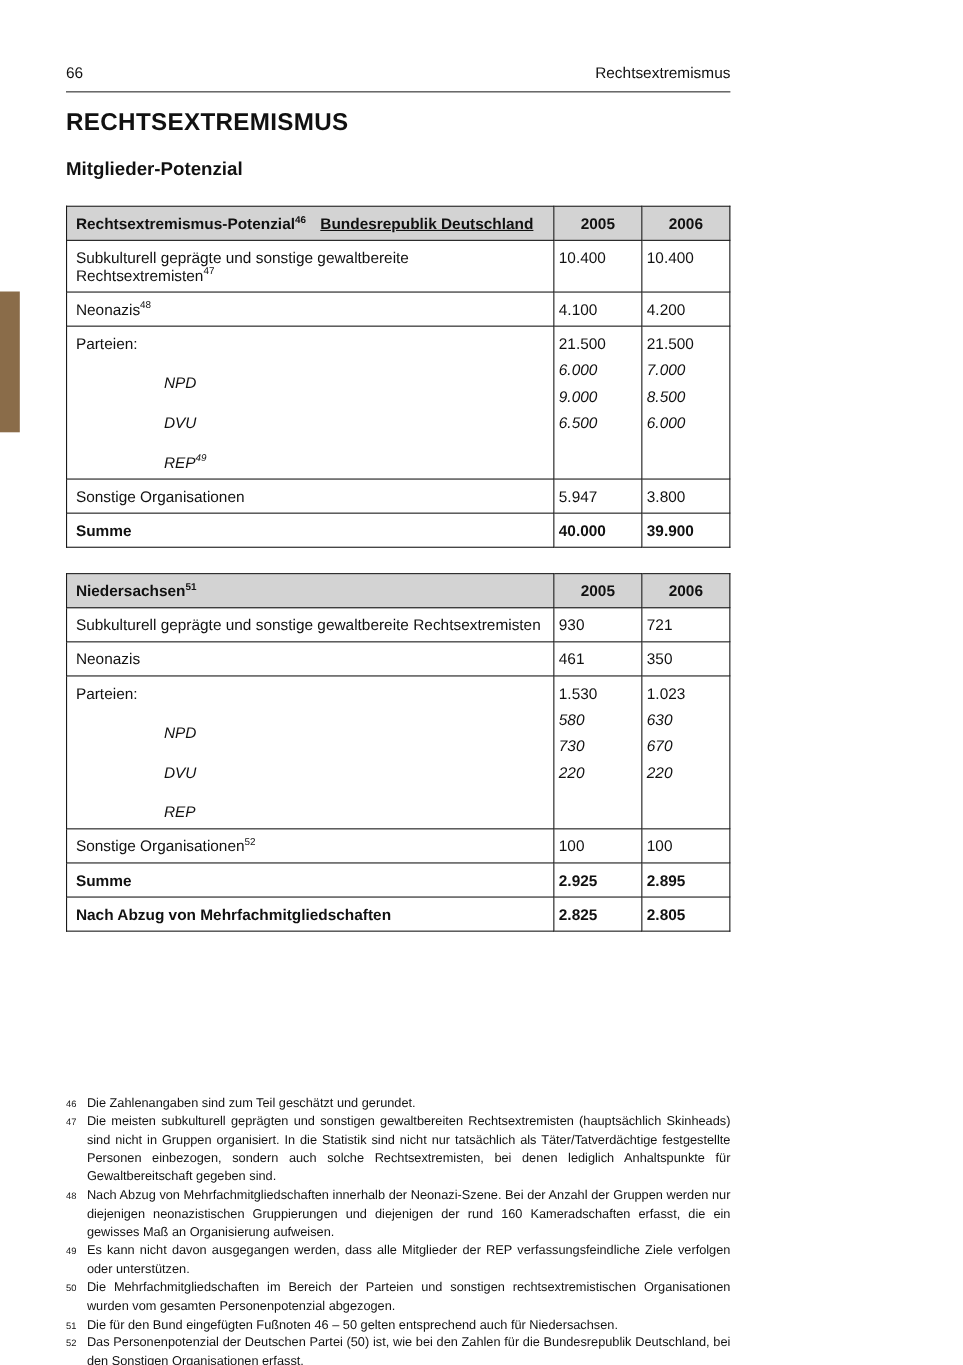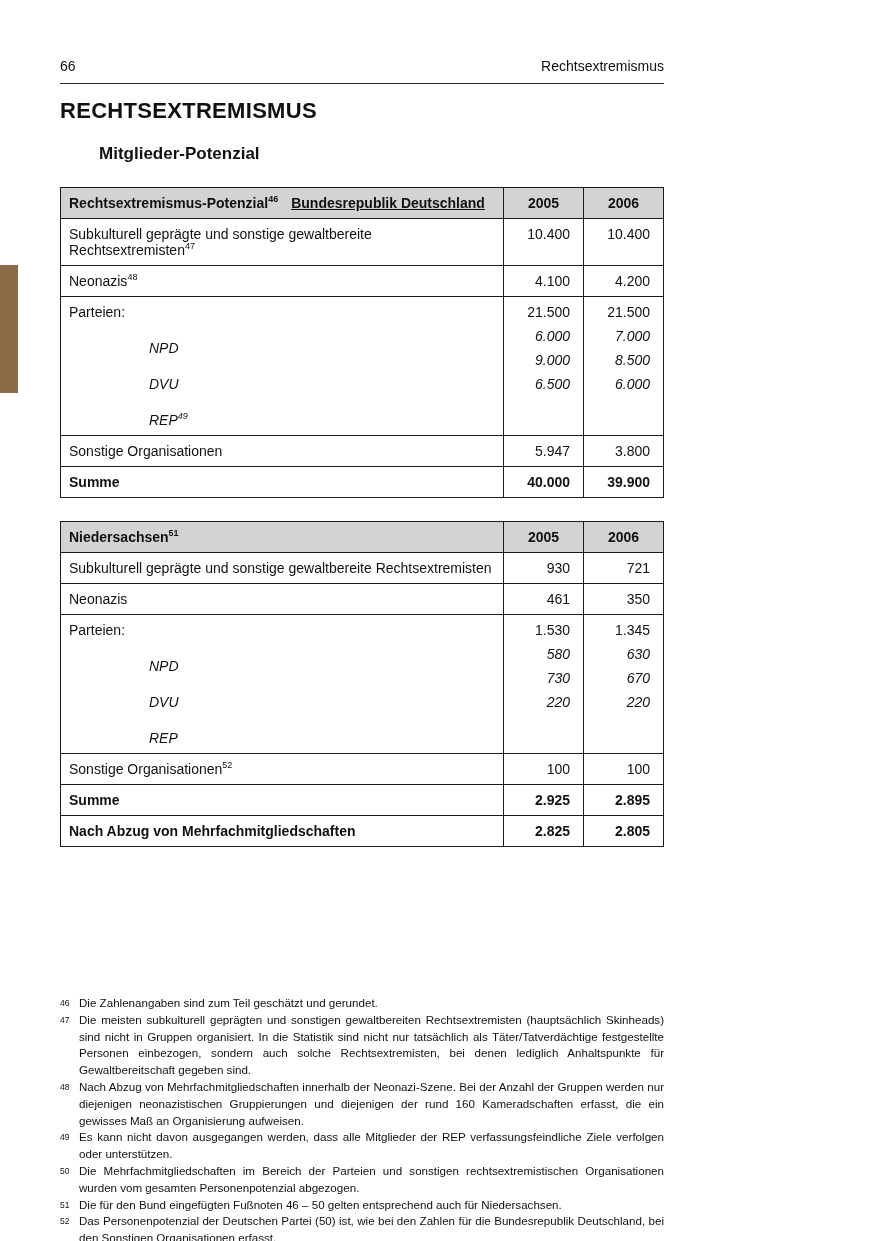--- a/index.html
+++ b/index.html
@@ -8,29 +8,29 @@
   body { font-family:"Liberation Sans", sans-serif; color:#111; }
   .page { position:relative; width:753px; height:1241px; background:#fff; overflow:hidden; }
   .side-tab { position:absolute; left:0; top:265px; width:18px; height:128px;
               background:var(--side_tab,#8a6c49); }
   .content { padding:58px 89px 0 60px; }
 
   .running-head { display:flex; justify-content:space-between; align-items:flex-end;
                   font-size:14px; padding-bottom:9px; border-bottom:1px solid #2b2b2b; }
 
   h1 { font-size:22px; font-weight:700; margin-top:14px; letter-spacing:0.3px; }
-  h2 { font-size:17px; font-weight:700; margin-top:20px;margin-left:39px; }
+  h2 { font-size:17px; font-weight:700; margin-top:20px; }
 
   table.data-table { width:100%; border-collapse:collapse; margin-top:23px; font-size:14px; }
   .data-table th, .data-table td { border:1px solid var(--table_border,#1a1a1a); vertical-align:top; }
   .data-table thead th { background:var(--table_header_bg,#d3d3d3); font-weight:700;
                          padding:7px 8px; text-align:left; }
   .data-table th.year { text-align:center; width:80px; }
   .data-table td.label { padding:7px 8px; }
-  .data-table td.num { padding:7px 13px 7px 4px; text-align:right; white-space:nowrap; }
+  .data-table td.num { padding:7px 13px 7px 4px; white-space:nowrap; }
   .region { margin-left:13px;text-decoration:underline; }
   sup { font-size:9px; line-height:0; }
   .party { font-style:italic; padding-left:80px; margin-top:20px; }
   .party-num { font-style:italic; margin-top:8px; }
   tr.bold-row td { font-weight:700; }
   .tbl2 { margin-top:30px; }
 
   .footnotes { margin-top:148px; font-size:11.6px; line-height:1.45; }
   .footnote { display:flex; }
   .fn-num { width:19px; flex-shrink:0; font-size:8.5px; padding-top:2px; }
@@ -133,21 +133,21 @@
             <div class="party">DVU</div>
             <div class="party">REP</div>
           </td>
           <td class="num">
             <div>1.530</div>
             <div class="party-num">580</div>
             <div class="party-num">730</div>
             <div class="party-num">220</div>
           </td>
           <td class="num">
-            <div>1.345</div>
+            <div>1.023</div>
             <div class="party-num">630</div>
             <div class="party-num">670</div>
             <div class="party-num">220</div>
           </td>
         </tr>
         <tr>
           <td class="label"><span>Sonstige Organisationen</span><sup>52</sup></td>
           <td class="num">100</td>
           <td class="num">100</td>
         </tr>

